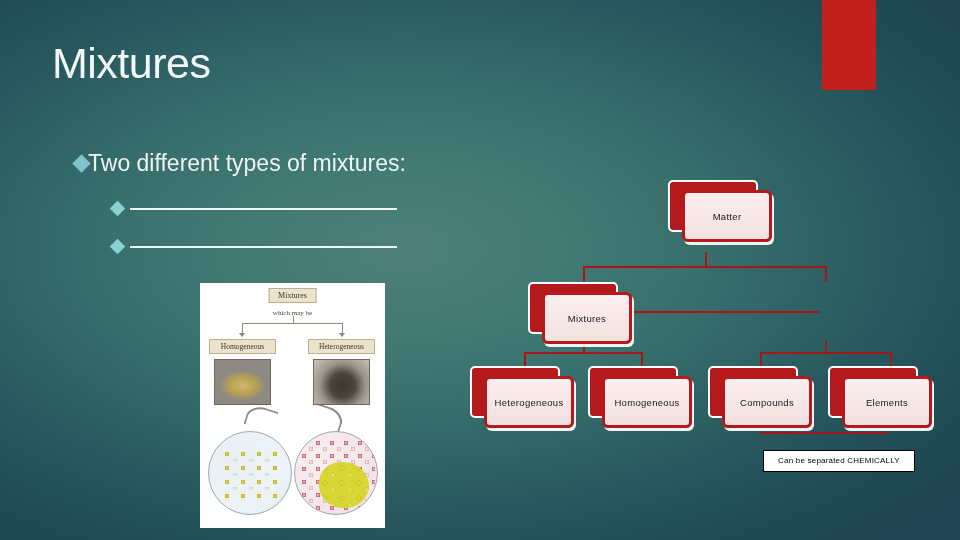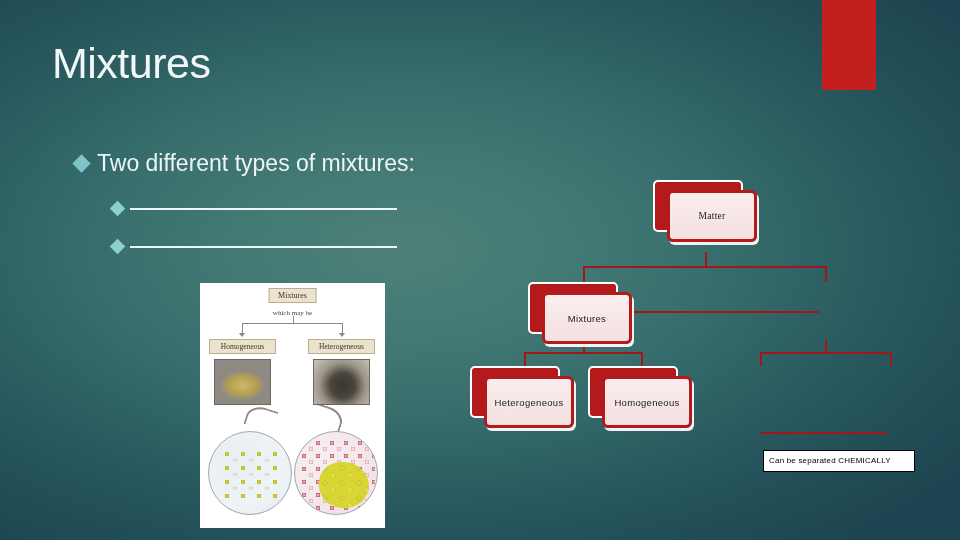--- a/index.html
+++ b/index.html
@@ -28,21 +28,21 @@
   
   #title {
     position:absolute; left:52px; top:40px;
     font-size:43px; font-weight:400; color:#f2f7f7;
     letter-spacing:-0.5px; line-height:1.1;
   }
 
   
   .bullet-l1 {
     position:absolute; left:75px; top:150px;
-    display:flex; align-items:center; gap:9px;
+    display:flex; align-items:center; 
   }
   .bullet-l1 .txt { font-size:23px; color:#ecf4f4; font-weight:400; }
   .dia {
     display:inline-block; width:13px; height:13px;
     background:#7fc4c8; transform:rotate(45deg); flex:none;
   }
   .dia.sm { width:11px; height:11px; background:#8dd0d2; }
 
   .bullet-l2 {
     position:absolute; left:112px;
@@ -238,21 +238,21 @@
 
     <div class="conn v" style="left:365px; top:170px; height:14px;"></div>
     <div class="conn h" style="left:300px; top:182px; width:130px;"></div>
     <div class="conn v" style="left:300px; top:182px; height:14px;"></div>
     <div class="conn v" style="left:430px; top:182px; height:14px;"></div>
 
     <div class="conn h" style="left:126px; top:141px; width:233px; background:#a3161a;"></div>
 
     <div class="conn h" style="left:300px; top:262px; width:128px; background:#a3161a;"></div>
 
-    <div class="node" style="left:193px; top:10px; width:90px; height:52px;font-family:Liberation Serif, serif;">
+    <div class="node" style="left:208px; top:10px; width:90px; height:52px;">
       <div class="back"></div>
       <div class="front">
         <span>Matter</span>
       </div>
     </div>
 
     <div class="node" style="left:68px; top:112px; width:90px; height:52px;">
       <div class="back"></div>
       <div class="front">
         <span>Mixtures</span>
@@ -267,21 +267,33 @@
       </div>
     </div>
 
     <div class="node" style="left:128px; top:196px; width:90px; height:52px;">
       <div class="back"></div>
       <div class="front">
         <span>Homogeneous</span>
       </div>
     </div>
 
-
-
-
-    <div class="callout" style="left:303px; top:280px; width:152px; text-align:left; padding:4px 5px;">
+    <div class="node" style="left:248px; top:196px; width:90px; height:52px;">
+      <div class="back"></div>
+      <div class="front">
+        <span>Compounds</span>
+      </div>
+    </div>
+
+    <div class="node" style="left:368px; top:196px; width:90px; height:52px;">
+      <div class="back"></div>
+      <div class="front">
+        <span>Elements</span>
+      </div>
+    </div>
+
+
+    <div class="callout" style="left:303px; top:280px; width:152px; text-align:center; padding:4px 5px;">
       <span>Can be separated CHEMICALLY</span>
     </div>
 
   </div>
 </div>
 
 </body></html>

